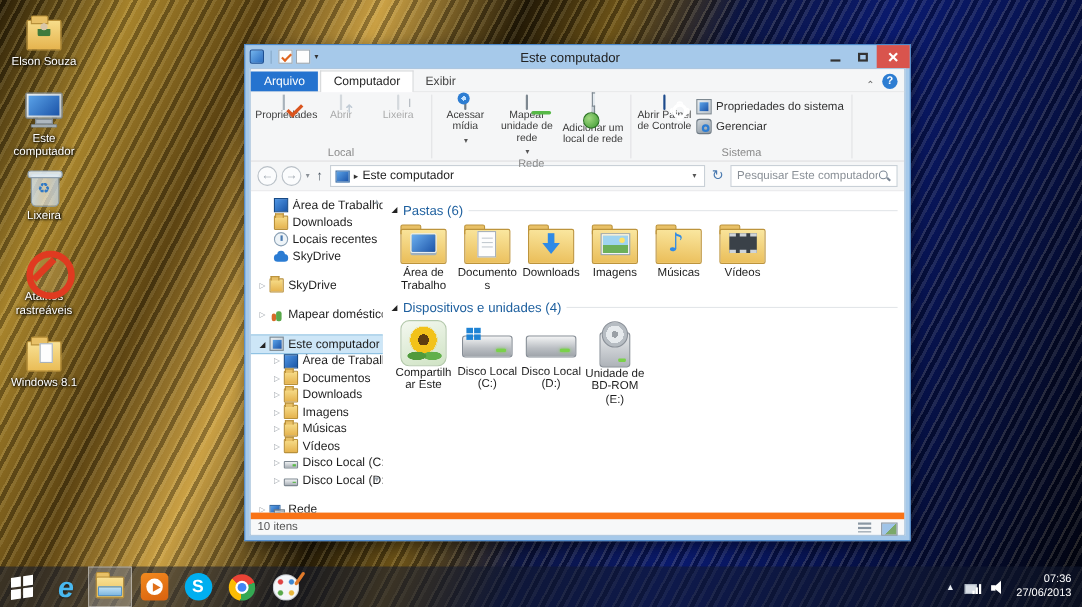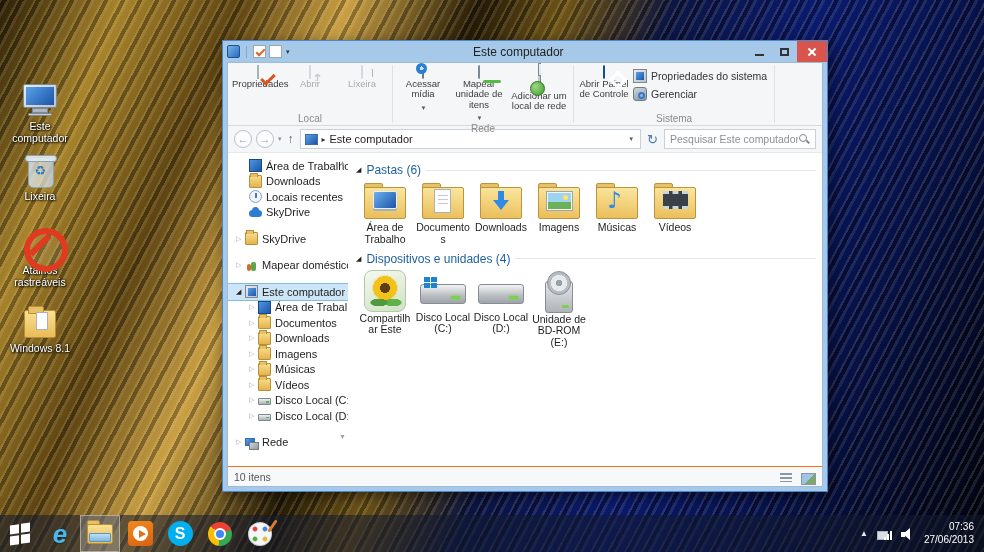--- a/index.html
+++ b/index.html
@@ -187,21 +187,21 @@
   .tile-photos::before { content:""; position:absolute; left:50%; top:44%; width:28px; height:28px; transform:translate(-50%,-50%);
      background:radial-gradient(circle,#5e3d10 0 5px,#f2c21a 5px 12px,rgba(242,194,26,.25) 12px 13px,transparent 13px); }
   .tile-photos::after { content:""; position:absolute; left:5px; bottom:4px; width:32px; height:9px;
      background:radial-gradient(ellipse 9px 4px at 28% 50%, #4f9a3c 0 90%, transparent), radial-gradient(ellipse 9px 4px at 72% 50%, #61b04a 0 90%, transparent); }
   .bbd { width:34px; height:42px; margin:1px auto 1px; position:relative; }
   .bbd .tower { position:absolute; inset:10px 3px 0 3px; background:linear-gradient(180deg,#e8eaec,#aeb3b9); border:1px solid #868d95; border-radius:3px; }
   .bbd .disc { position:absolute; top:0; left:50%; transform:translateX(-50%); width:24px; height:24px; border-radius:50%; border:1px solid #8a9098;
      background:radial-gradient(circle,#9aa0a6 0 3px,#e6eaed 3px 8px,#b6bcc2 8px 12px); }
   .bbd .led { position:absolute; right:7px; bottom:5px; width:7px; height:3px; background:#7ad14a; border-radius:1px; }
   
-  .statusbar { height:20px; background:#f7f8f9; border-top:1px solid #f97316; display:flex; align-items:center; padding:0 6px; font-size:10.5px; color:#555; }
+  .statusbar { height:20px; background:#f7f8f9; border-top:6px solid #f97316; display:flex; align-items:center; padding:0 6px; font-size:10.5px; color:#555; }
   .statusbar .flex { flex:1; }
   .viewbtn { width:18px; height:14px; margin-left:3px; position:relative; border:1px solid transparent; }
   .vb-details::after { content:""; position:absolute; left:2px; top:2px; width:12px; height:9px;
      background:linear-gradient(#8a97a3,#8a97a3) 0 0/12px 2px no-repeat, linear-gradient(#8a97a3,#8a97a3) 0 4px/12px 2px no-repeat, linear-gradient(#8a97a3,#8a97a3) 0 8px/12px 2px no-repeat; }
   .vb-thumbs::after { content:""; position:absolute; left:2px; top:2px; width:13px; height:10px; background:linear-gradient(135deg,#9fc4e8 55%,#7ba86a 55%); border:1px solid #8a97a3; }
   
   .taskbar { position:absolute; left:0; bottom:0; width:984px; height:37px; background:rgba(18,26,48,.55); display:flex; align-items:center; }
   .tbtn { width:40px; height:37px; display:flex; align-items:center; justify-content:center; position:relative; }
   .tbtn.active { background:rgba(255,255,255,.22); outline:1px solid rgba(255,255,255,.4); outline-offset:-1px; }
   .startlogo { width:20px; height:20px; display:grid; grid-template-columns:9px 9px; grid-template-rows:9px 9px; gap:2px; transform:skewY(-8deg); }
@@ -231,20 +231,26 @@
   .tray-vol { width:14px; height:12px; position:relative; }
   .tray-vol::before { content:""; position:absolute; left:0; top:4px; width:4px; height:5px; background:#fff; }
   .tray-vol::after { content:""; position:absolute; left:2px; top:0; border-right:7px solid #fff; border-top:6px solid transparent; border-bottom:6px solid transparent; }
   .tray-clock { text-align:right; font-size:10px; line-height:1.25; color:#fff; }
 </style>
 </head>
 <body>
 
 <div class="desktop">
 
+  <div class="dicon" style="left:3px;top:12px;">
+    <div class="dart art-userfolder">
+        <span class="person"></span>
+      </div>
+    <div class="dlabel">Elson Souza</div>
+  </div>
   <div class="dicon" style="left:3px;top:82px;">
     <div class="dart art-pc">
         <span class="scr">
           <i></i>
         </span>
         <span class="std"></span>
         <span class="base"></span>
       </div>
     <div class="dlabel">Este computador</div>
   </div>
@@ -282,20 +288,28 @@
         <span class="wb wb-max">
             <i></i>
           </span>
         <span class="wb wb-close">
             <i></i>
           </span>
       </div>
     </div>
     <div class="winbody">
 
+      <div class="tabstrip">
+        <span class="tab tab-file">Arquivo</span>
+        <span class="tab tab-active">Computador</span>
+        <span class="tab">Exibir</span>
+        <span class="spacer"></span>
+        <span class="rib-collapse">⌃</span>
+        <span class="help-btn">?</span>
+      </div>
 
       <div class="ribbon">
         <div class="rgroup">
           <div class="rbtns">
             <div class="rbig">
               <span class="ric ric-doc"></span>
               <div class="rlbl">Propriedades</div>
             </div>
             <div class="rbig disabled">
               <span class="ric ric-open"></span>
@@ -310,21 +324,21 @@
         </div>
         <div class="rsep"></div>
         <div class="rgroup">
           <div class="rbtns">
             <div class="rbig drop">
               <span class="ric ric-server"></span>
               <div class="rlbl">Acessar mídia</div>
             </div>
             <div class="rbig drop" style="width:60px">
               <span class="ric ric-mapdrive"></span>
-              <div class="rlbl">Mapear unidade de itens</div>
+              <div class="rlbl">Mapear unidade de rede</div>
             </div>
             <div class="rbig" style="width:60px">
               <span class="ric ric-netloc"><i></i></span>
               <div class="rlbl">Adicionar um local de rede</div>
             </div>
           </div>
           <div class="rglabel">Rede</div>
         </div>
         <div class="rsep"></div>
         <div class="rgroup">

